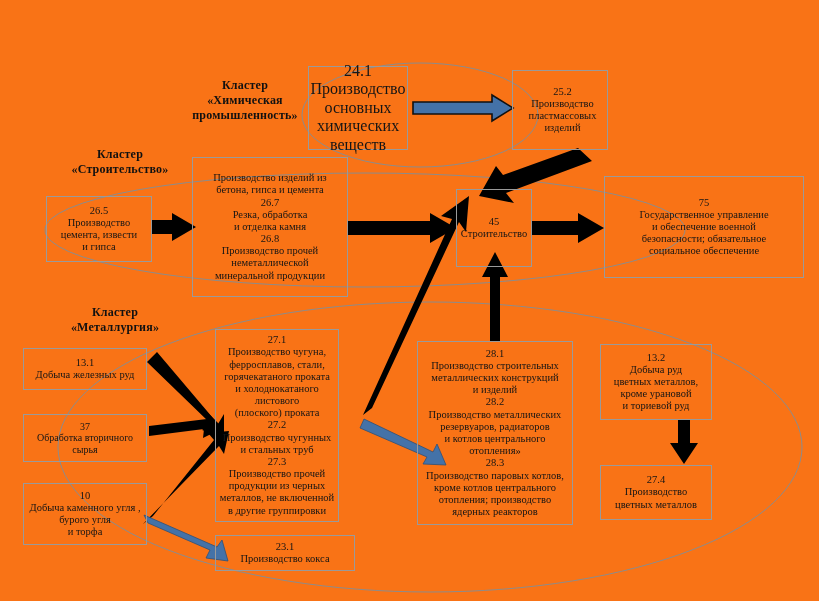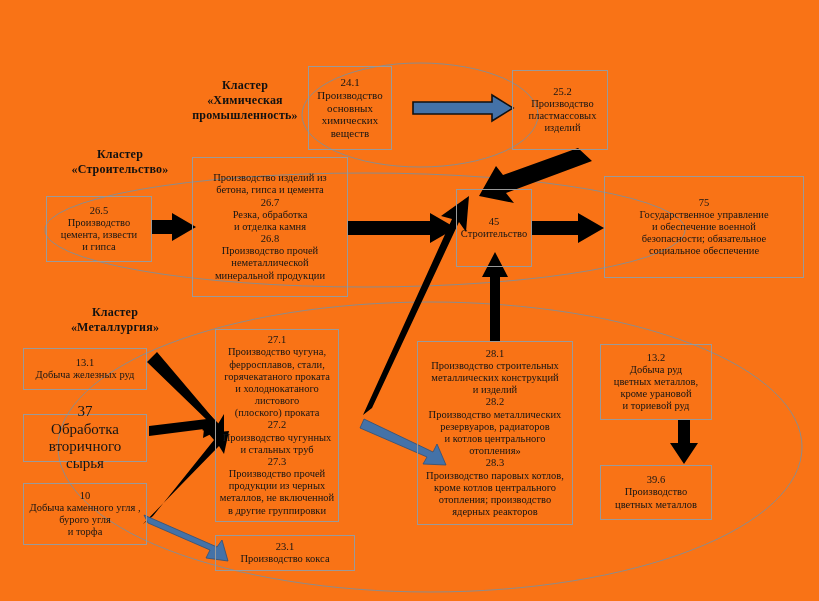--- a/index.html
+++ b/index.html
@@ -130,21 +130,21 @@
   <div class="cluster-label" style="left:180px; top:78px; width:130px; font-size:12px;">Кластер
 «Химическая
 промышленность»</div>
 
   <div class="cluster-label" style="left:55px; top:147px; width:130px; font-size:12px;">Кластер
 «Строительство»</div>
 
   <div class="cluster-label" style="left:55px; top:305px; width:120px; font-size:12px;">Кластер
 «Металлургия»</div>
 
-  <div class="node-box" style="left:308px; top:66px; width:84px; height:84px; font-size:11px;">
+  <div class="node-box" style="left:308px; top:66px; width:100px; height:84px; font-size:16px;">
     <span class="node-code">24.1</span>
     <span class="node-label">Производство
 основных
 химических
 веществ</span>
   </div>
 
   <div class="node-box" style="left:512px; top:70px; width:96px; height:80px; font-size:10.5px;padding-left:8px;">
     <span class="node-code">25.2</span>
     <span class="node-label">Производство
@@ -182,21 +182,21 @@
 и обеспечение военной
 безопасности; обязательное
 социальное обеспечение</span>
   </div>
 
   <div class="node-box" style="left:23px; top:348px; width:124px; height:42px; font-size:10.5px;text-align:right;">
     <span class="node-code">13.1</span>
     <span class="node-label">Добыча железных руд</span>
   </div>
 
-  <div class="node-box" style="left:23px; top:414px; width:124px; height:48px; font-size:15px;">
+  <div class="node-box" style="left:23px; top:414px; width:124px; height:48px; font-size:10px;">
     <span class="node-code">37</span>
     <span class="node-label">Обработка вторичного
 сырья</span>
   </div>
 
   <div class="node-box" style="left:23px; top:483px; width:124px; height:62px; font-size:10.5px;">
     <span class="node-code">10</span>
     <span class="node-label">Добыча каменного угля ,
 бурого угля
 и торфа</span>
@@ -243,18 +243,18 @@
 
   <div class="node-box" style="left:600px; top:344px; width:112px; height:76px; font-size:10.5px;">
     <span class="node-code">13.2</span>
     <span class="node-label">Добыча руд
 цветных металлов,
 кроме урановой
 и ториевой руд</span>
   </div>
 
   <div class="node-box" style="left:600px; top:465px; width:112px; height:55px; font-size:10.5px;">
-    <span class="node-code">39.6</span>
+    <span class="node-code">27.4</span>
     <span class="node-label">Производство
 цветных металлов</span>
   </div>
 
 </div>
 
 </body></html>

